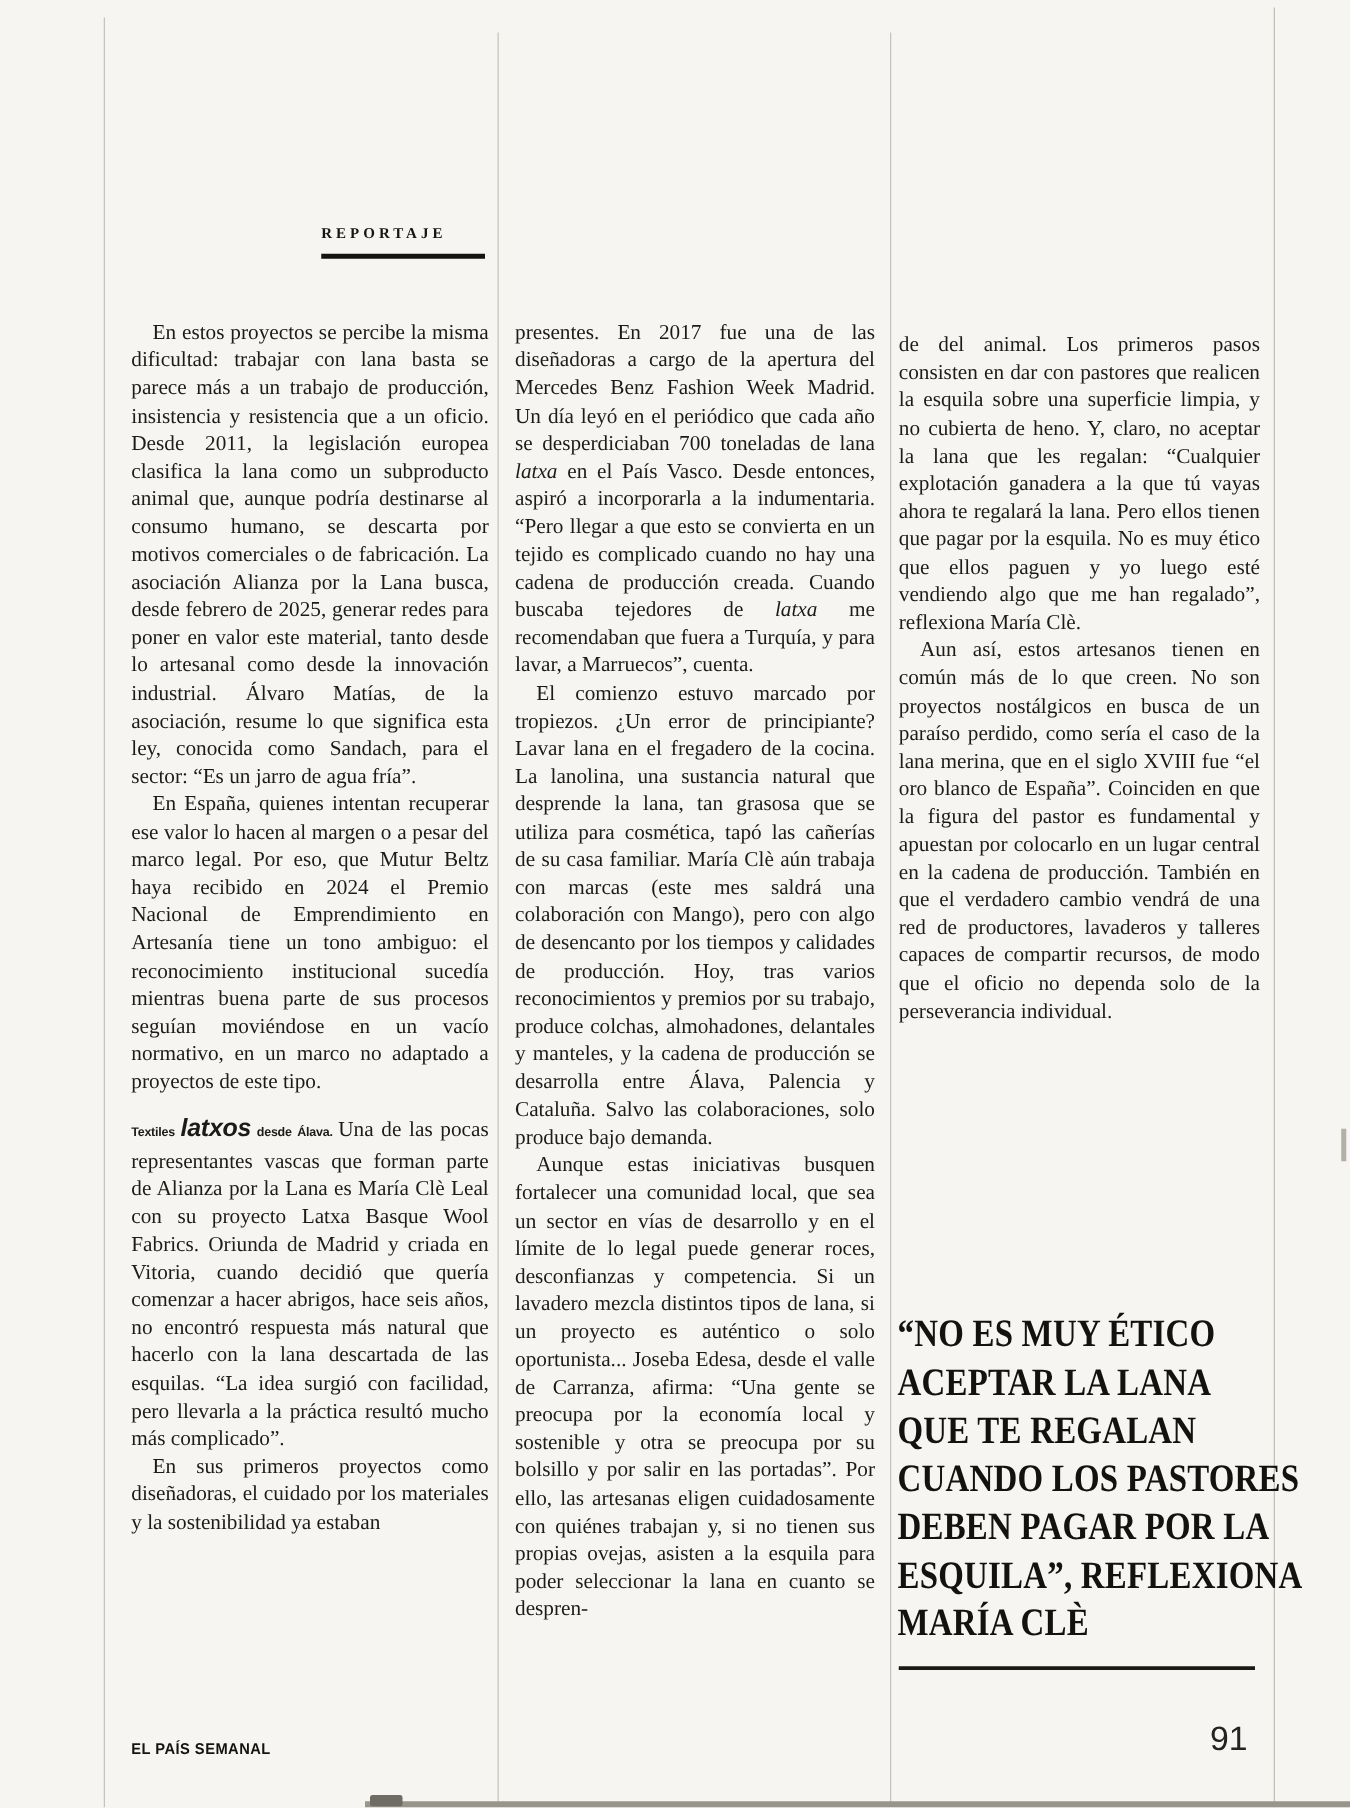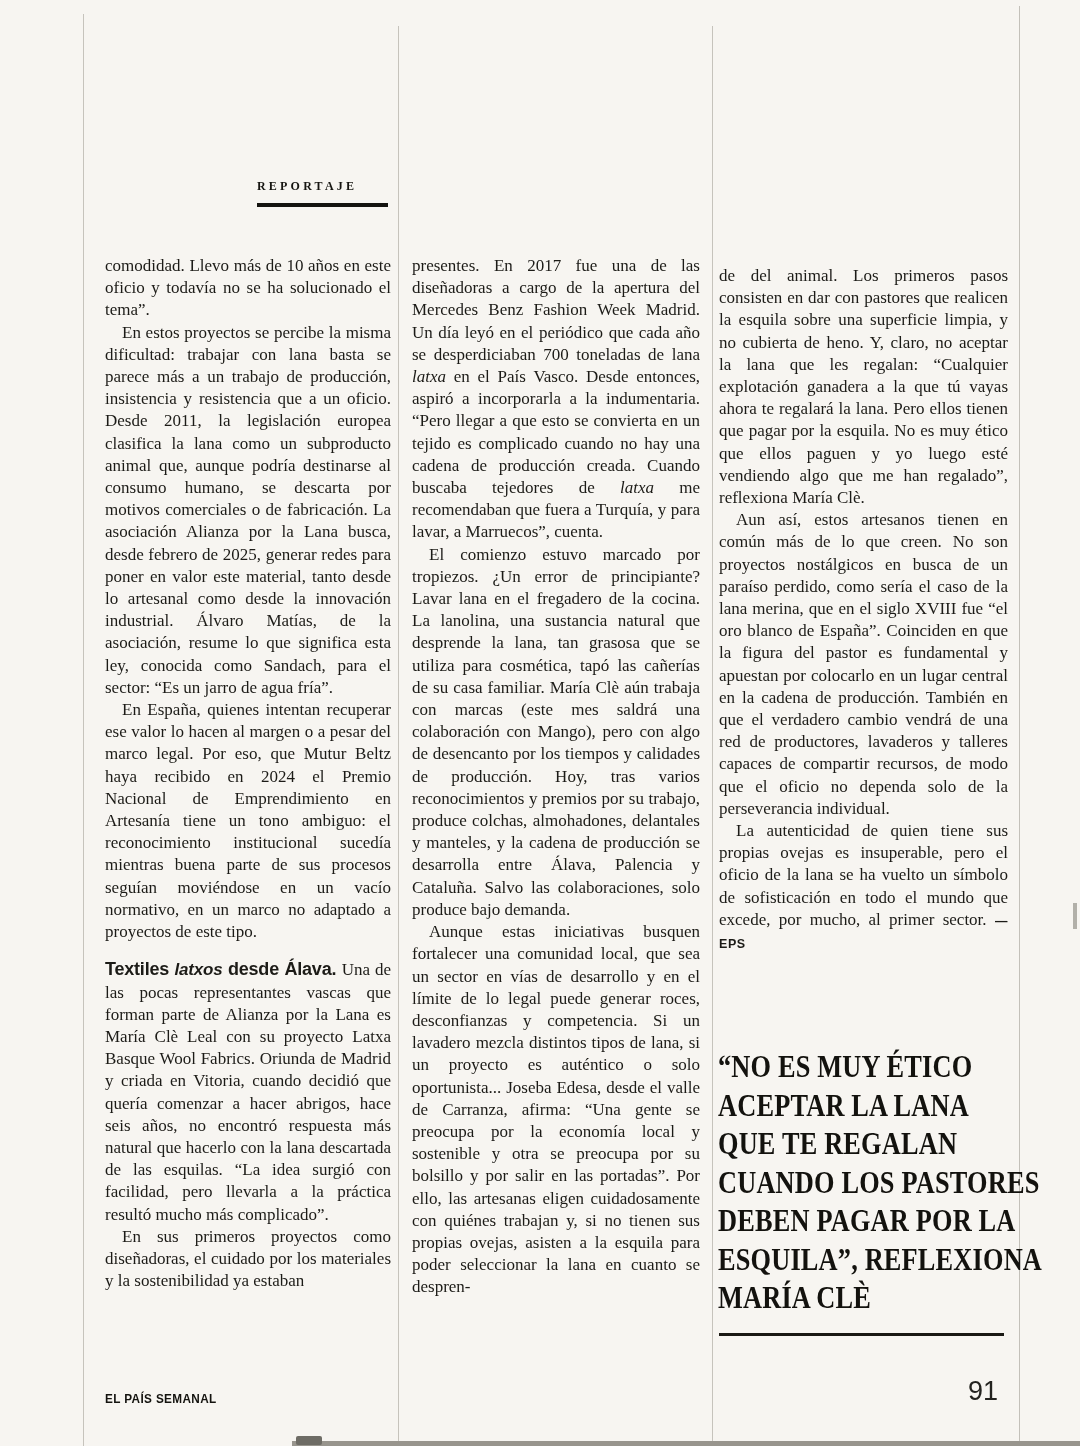--- a/index.html
+++ b/index.html
@@ -39,22 +39,22 @@
     text-align:justify;
     hyphens:auto;-webkit-hyphens:auto;
   }
   .col.c1{left:105px;width:286px;}
   .col.c2{left:412px;width:288px;}
   .col.c3{left:719px;width:289px;margin-top:10px;}
   .para{margin:0;}
   .para.indent{text-indent:17px;}
   .para.subhead{margin-top:15px;}
   .seg-i{font-style:italic;}
-  .seg-runin{font-family:"Liberation Sans", sans-serif;font-weight:700;font-size:18px;letter-spacing:-0.2px;}
-  .seg-runin-i{font-family:"Liberation Sans", sans-serif;font-weight:700;font-style:italic;font-size:17px;letter-spacing:-0.2px;}
+  .seg-runin{font-family:"Liberation Sans", sans-serif;font-weight:700;font-size:10px;letter-spacing:-0.2px;}
+  .seg-runin-i{font-family:"Liberation Sans", sans-serif;font-weight:700;font-style:italic;font-size:20px;letter-spacing:-0.2px;}
   .seg-eps{font-family:"Liberation Sans", sans-serif;font-weight:700;font-size:12.5px;letter-spacing:0.6px;}
 
   
   .pull-quote{
     position:absolute;left:718px;top:1048px;width:346px;
     transform:scaleX(0.85);transform-origin:left top;
     font-weight:700;font-size:31px;line-height:38.5px;
     letter-spacing:0.2px;color:#13120e;
   }
   .pq-line{white-space:nowrap;}
@@ -83,35 +83,33 @@
   <div class="scan-v l3"></div>
   <div class="scan-v l4"></div>
   <div class="scan-bottom"></div>
   <div class="scan-blob"></div>
   <div class="scan-smudge"></div>
 
   <div class="kicker">REPORTAJE</div>
   <div class="kicker-rule"></div>
 
   <div class="col c1">
-      <p class="para"><span>comodidad. Llevo más de 10 años en este oficio y todavía no se ha solucionado el tema”.</span></p>
       <p class="para indent"><span>En estos proyectos se percibe la misma dificultad: trabajar con lana basta se parece más a un trabajo de producción, insistencia y resistencia que a un oficio. Desde 2011, la legislación europea clasifica la lana como un subproducto animal que, aunque podría destinarse al consumo humano, se descarta por motivos comerciales o de fabricación. La asociación Alianza por la Lana busca, desde febrero de 2025, generar redes para poner en valor este material, tanto desde lo artesanal como desde la innovación industrial. Álvaro Matías, de la asociación, resume lo que significa esta ley, conocida como Sandach, para el sector: “Es un jarro de agua fría”.</span></p>
       <p class="para indent"><span>En España, quienes intentan recuperar ese valor lo hacen al margen o a pesar del marco legal. Por eso, que Mutur Beltz haya recibido en 2024 el Premio Nacional de Emprendimiento en Artesanía tiene un tono ambiguo: el reconocimiento institucional sucedía mientras buena parte de sus procesos seguían moviéndose en un vacío normativo, en un marco no adaptado a proyectos de este tipo.</span></p>
       <p class="para subhead"><span class="seg-runin">Textiles </span><span class="seg-runin-i">latxos</span><span class="seg-runin"> desde Álava. </span><span>Una de las pocas representantes vascas que forman parte de Alianza por la Lana es María Clè Leal con su proyecto Latxa Basque Wool Fabrics. Oriunda de Madrid y criada en Vitoria, cuando decidió que quería comenzar a hacer abrigos, hace seis años, no encontró respuesta más natural que hacerlo con la lana descartada de las esquilas. “La idea surgió con facilidad, pero llevarla a la práctica resultó mucho más complicado”.</span></p>
       <p class="para indent"><span>En sus primeros proyectos como diseñadoras, el cuidado por los materiales y la sostenibilidad ya estaban</span></p>
     </div>
   <div class="col c2">
       <p class="para"><span>presentes. En 2017 fue una de las diseñadoras a cargo de la apertura del Mercedes Benz Fashion Week Madrid. Un día leyó en el periódico que cada año se desperdiciaban 700 toneladas de lana </span><span class="seg-i">latxa</span><span> en el País Vasco. Desde entonces, aspiró a incorporarla a la indumentaria. “Pero llegar a que esto se convierta en un tejido es complicado cuando no hay una cadena de producción creada. Cuando buscaba tejedores de </span><span class="seg-i">latxa</span><span> me recomendaban que fuera a Turquía, y para lavar, a Marruecos”, cuenta.</span></p>
       <p class="para indent"><span>El comienzo estuvo marcado por tropiezos. ¿Un error de principiante? Lavar lana en el fregadero de la cocina. La lanolina, una sustancia natural que desprende la lana, tan grasosa que se utiliza para cosmética, tapó las cañerías de su casa familiar. María Clè aún trabaja con marcas (este mes saldrá una colaboración con Mango), pero con algo de desencanto por los tiempos y calidades de producción. Hoy, tras varios reconocimientos y premios por su trabajo, produce colchas, almohadones, delantales y manteles, y la cadena de producción se desarrolla entre Álava, Palencia y Cataluña. Salvo las colaboraciones, solo produce bajo demanda.</span></p>
       <p class="para indent"><span>Aunque estas iniciativas busquen fortalecer una comunidad local, que sea un sector en vías de desarrollo y en el límite de lo legal puede generar roces, desconfianzas y competencia. Si un lavadero mezcla distintos tipos de lana, si un proyecto es auténtico o solo oportunista... Joseba Edesa, desde el valle de Carranza, afirma: “Una gente se preocupa por la economía local y sostenible y otra se preocupa por su bolsillo y por salir en las portadas”. Por ello, las artesanas eligen cuidadosamente con quiénes trabajan y, si no tienen sus propias ovejas, asisten a la esquila para poder seleccionar la lana en cuanto se despren-</span></p>
     </div>
   <div class="col c3">
       <p class="para"><span>de del animal. Los primeros pasos consisten en dar con pastores que realicen la esquila sobre una superficie limpia, y no cubierta de heno. Y, claro, no aceptar la lana que les regalan: “Cualquier explotación ganadera a la que tú vayas ahora te regalará la lana. Pero ellos tienen que pagar por la esquila. No es muy ético que ellos paguen y yo luego esté vendiendo algo que me han regalado”, reflexiona María Clè.</span></p>
       <p class="para indent"><span>Aun así, estos artesanos tienen en común más de lo que creen. No son proyectos nostálgicos en busca de un paraíso perdido, como sería el caso de la lana merina, que en el siglo XVIII fue “el oro blanco de España”. Coinciden en que la figura del pastor es fundamental y apuestan por colocarlo en un lugar central en la cadena de producción. También en que el verdadero cambio vendrá de una red de productores, lavaderos y talleres capaces de compartir recursos, de modo que el oficio no dependa solo de la perseverancia individual.</span></p>
-      <p class="para indent"><span>La autenticidad de quien tiene sus propias ovejas es insuperable, pero el oficio de la lana se ha vuelto un símbolo de sofisticación en todo el mundo que excede, por mucho, al primer sector. </span><span class="seg-eps">—EPS</span></p>
     </div>
 
   <div class="pull-quote">
       <div class="pq-line">“NO ES MUY ÉTICO</div>
       <div class="pq-line">ACEPTAR LA LANA</div>
       <div class="pq-line">QUE TE REGALAN</div>
       <div class="pq-line">CUANDO LOS PASTORES</div>
       <div class="pq-line">DEBEN PAGAR POR LA</div>
       <div class="pq-line">ESQUILA”, REFLEXIONA</div>
       <div class="pq-line">MARÍA CLÈ</div>

